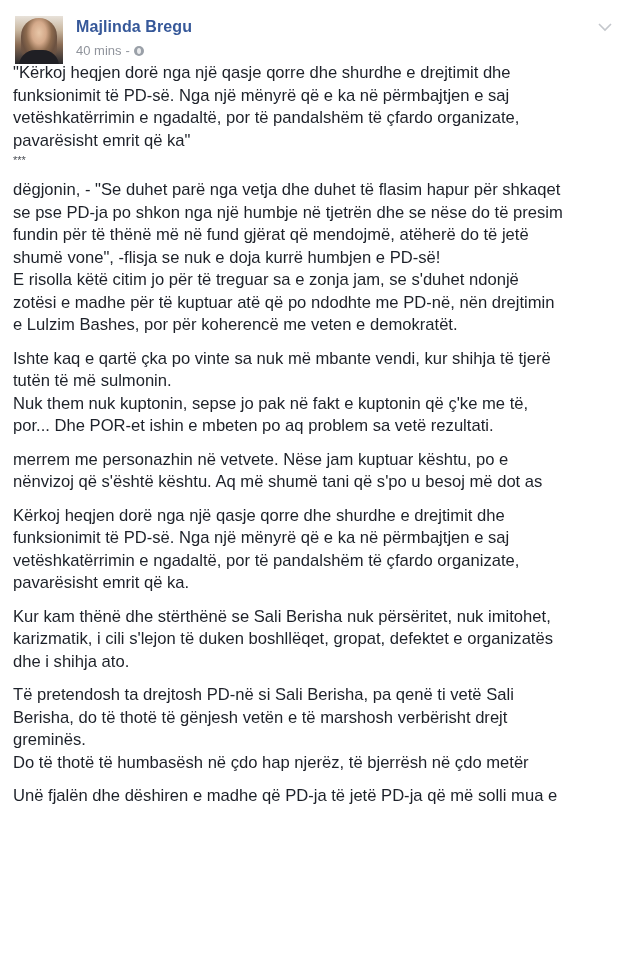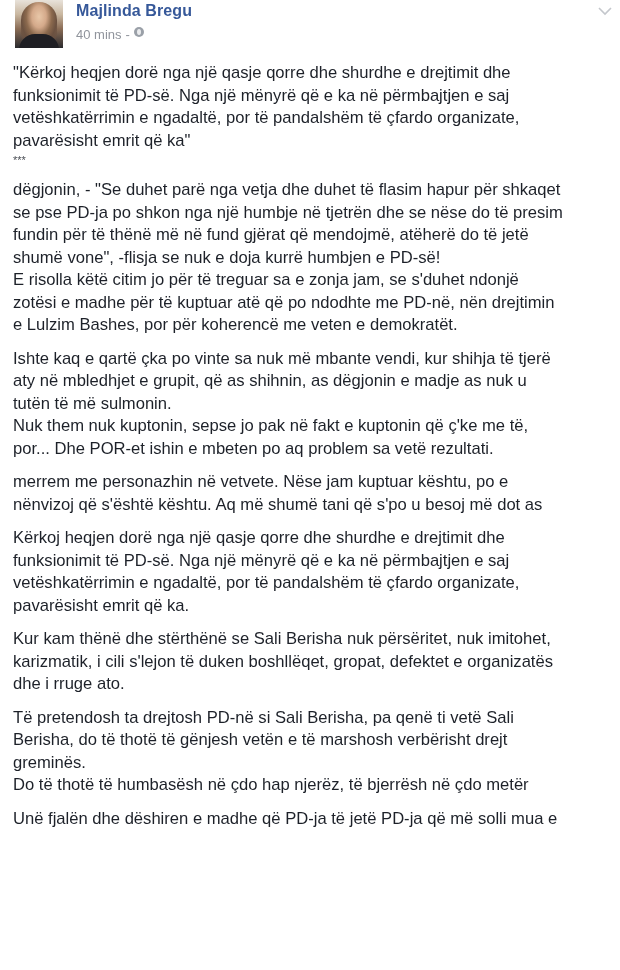--- a/index.html
+++ b/index.html
@@ -16,21 +16,21 @@
       color: #1d2129;
     }
     .post {
       position: relative;
       width: 620px;
       height: 970px;
     }
     .header {
       position: absolute;
       left: 0;
-      top: 0;
+      top: 16px;
       width: 516px;
       height: 52px;
     }
     .avatar {
       position: absolute;
       left: 15px;
       top: 0px;
       width: 48px;
       height: 48px;
       overflow: hidden;
@@ -59,20 +59,21 @@
       text-decoration: none;
       cursor: pointer;
     }
     .meta {
       position: absolute;
       left: 76px;
       top: 27px;
       font-size: 13px;
       color: #90949c;
       display: flex;
+      align-items: center;
     }
     .meta .sep {
       margin: 0 4px;
     }
     .globe-icon {
       display: inline-block;
       width: 10px;
       height: 10px;
       border-radius: 50%;
       background: #9aa0a8;
@@ -158,42 +159,41 @@
       <span class="line">se pse PD-ja po shkon nga një humbje në tjetrën dhe se nëse do të presim</span>
       <span class="line">fundin për të thënë më në fund gjërat që mendojmë, atëherë do të jetë</span>
       <span class="line">shumë vone", -flisja se nuk e doja kurrë humbjen e PD-së!</span>
       <span class="line">E risolla këtë citim jo për të treguar sa e zonja jam, se s'duhet ndonjë</span>
       <span class="line">zotësi e madhe për të kuptuar atë që po ndodhte me PD-në, nën drejtimin</span>
       <span class="line">e Lulzim Bashes, por për koherencë me veten e demokratët.</span>
     </div>
 
     <div class="para">
       <span class="line">Ishte kaq e qartë çka po vinte sa nuk më mbante vendi, kur shihja të tjerë</span>
-      <span class="line">aty në mbledhjet e grupit, që as shihnin, as dëgjonin e madje as nuk u</span>
       <span class="line">tutën të më sulmonin.</span>
       <span class="line">Nuk them nuk kuptonin, sepse jo pak në fakt e kuptonin që ç'ke me të,</span>
       <span class="line">por... Dhe POR-et ishin e mbeten po aq problem sa vetë rezultati.</span>
     </div>
 
     <div class="para">
       <span class="line">merrem me personazhin në vetvete. Nëse jam kuptuar kështu, po e</span>
       <span class="line">nënvizoj që s'është kështu. Aq më shumë tani që s'po u besoj më dot as</span>
     </div>
 
     <div class="para">
       <span class="line">Kërkoj heqjen dorë nga një qasje qorre dhe shurdhe e drejtimit dhe</span>
       <span class="line">funksionimit të PD-së. Nga një mënyrë që e ka në përmbajtjen e saj</span>
       <span class="line">vetëshkatërrimin e ngadaltë, por të pandalshëm të çfardo organizate,</span>
       <span class="line">pavarësisht emrit që ka.</span>
     </div>
 
     <div class="para">
       <span class="line">Kur kam thënë dhe stërthënë se Sali Berisha nuk përsëritet, nuk imitohet,</span>
       <span class="line">karizmatik, i cili s'lejon të duken boshllëqet, gropat, defektet e organizatës</span>
-      <span class="line">dhe i rruge ato.</span>
+      <span class="line">dhe i shihja ato.</span>
     </div>
 
     <div class="para">
       <span class="line">Të pretendosh ta drejtosh PD-në si Sali Berisha, pa qenë ti vetë Sali</span>
       <span class="line">Berisha, do të thotë të gënjesh vetën e të marshosh verbërisht drejt</span>
       <span class="line">greminës.</span>
       <span class="line">Do të thotë të humbasësh në çdo hap njerëz, të bjerrësh në çdo metër</span>
     </div>
 
     <div class="para">

